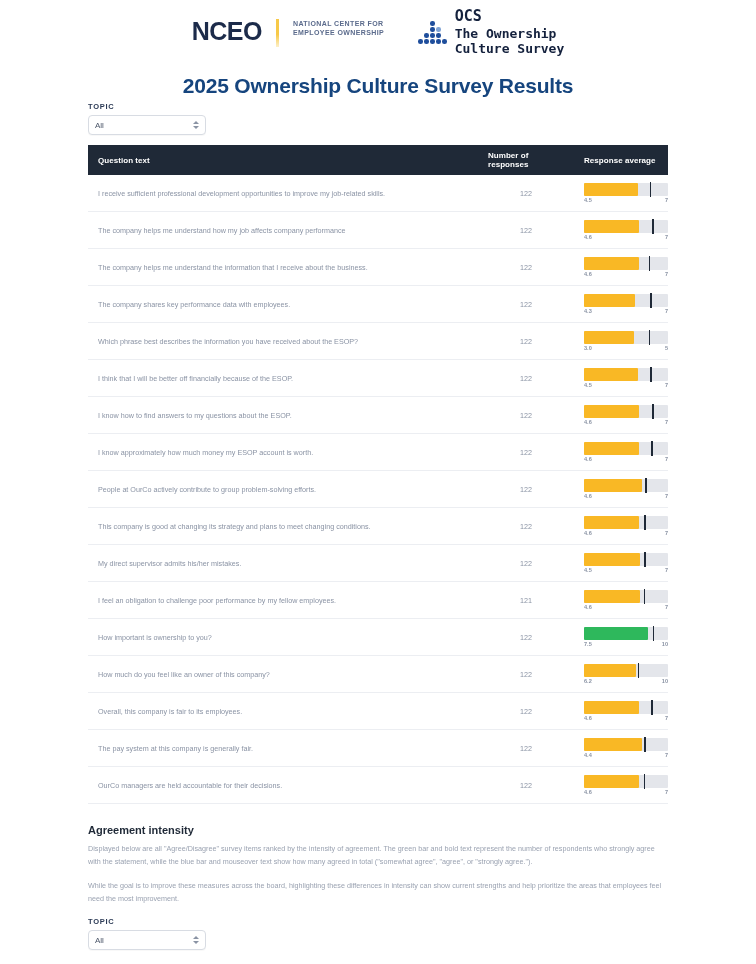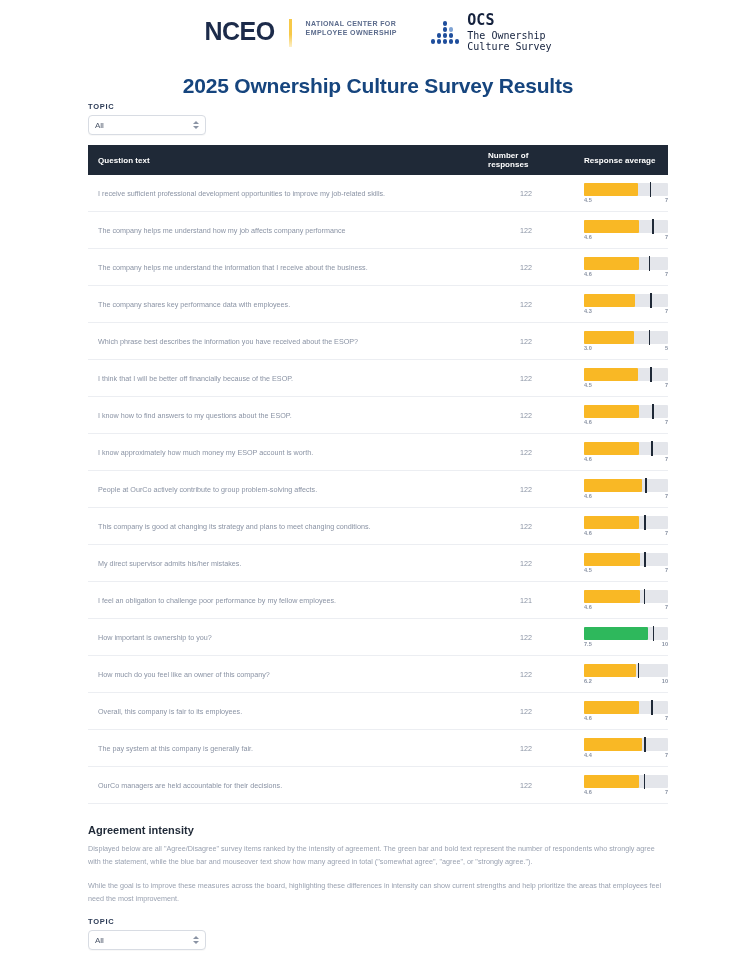--- a/index.html
+++ b/index.html
@@ -53,21 +53,21 @@
   .dot { width: 4.5px; height: 4.5px; border-radius: 50%; background: #1f4e9c; }
   .dot.pale { background: #7fa3d4; }
   .dot.blank { background: transparent; }
   .ocs-text { line-height: 1.18; }
   .ocs-title {
     font-family: "DejaVu Sans Mono", monospace;
     font-size: 15px; font-weight: 700; color: #14213d; letter-spacing: 0px;
   }
   .ocs-tag {
     font-family: "DejaVu Sans Mono", monospace;
-    font-size: 10px; font-weight: 400; color: #14213d; letter-spacing: 0px;
+    font-size: 13px; font-weight: 700; color: #14213d; letter-spacing: 0px;
   }
 
   
   .page-title {
     text-align: center;
     font-size: 21px;
     font-weight: 700;
     color: #16457e;
     margin-top: 22px;
     letter-spacing: -0.2px;
@@ -357,21 +357,21 @@
                   <div class="gauge-tick" style="left:80%"></div>
                 </div>
                 <div class="gauge-labels">
                   <span>4.6</span>
                   <span>7</span>
                 </div>
               </div>
             </td>
           </tr>
           <tr>
-            <td class="col-q">People at OurCo actively contribute to group problem-solving affects.</td>
+            <td class="col-q">People at OurCo actively contribute to group problem-solving efforts.</td>
             <td class="col-n">122</td>
             <td class="col-bar">
               <div class="gauge-wrap">
                 <div class="gauge">
                   <div class="gauge-fill" style="width:69%"></div>
                   <div class="gauge-tick" style="left:73%"></div>
                 </div>
                 <div class="gauge-labels">
                   <span>4.6</span>
                   <span>7</span>

